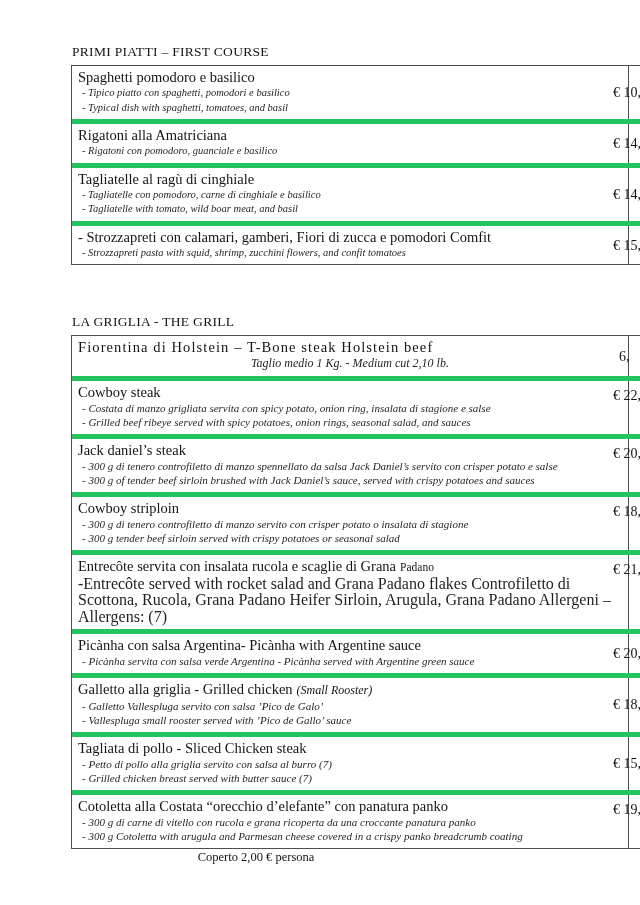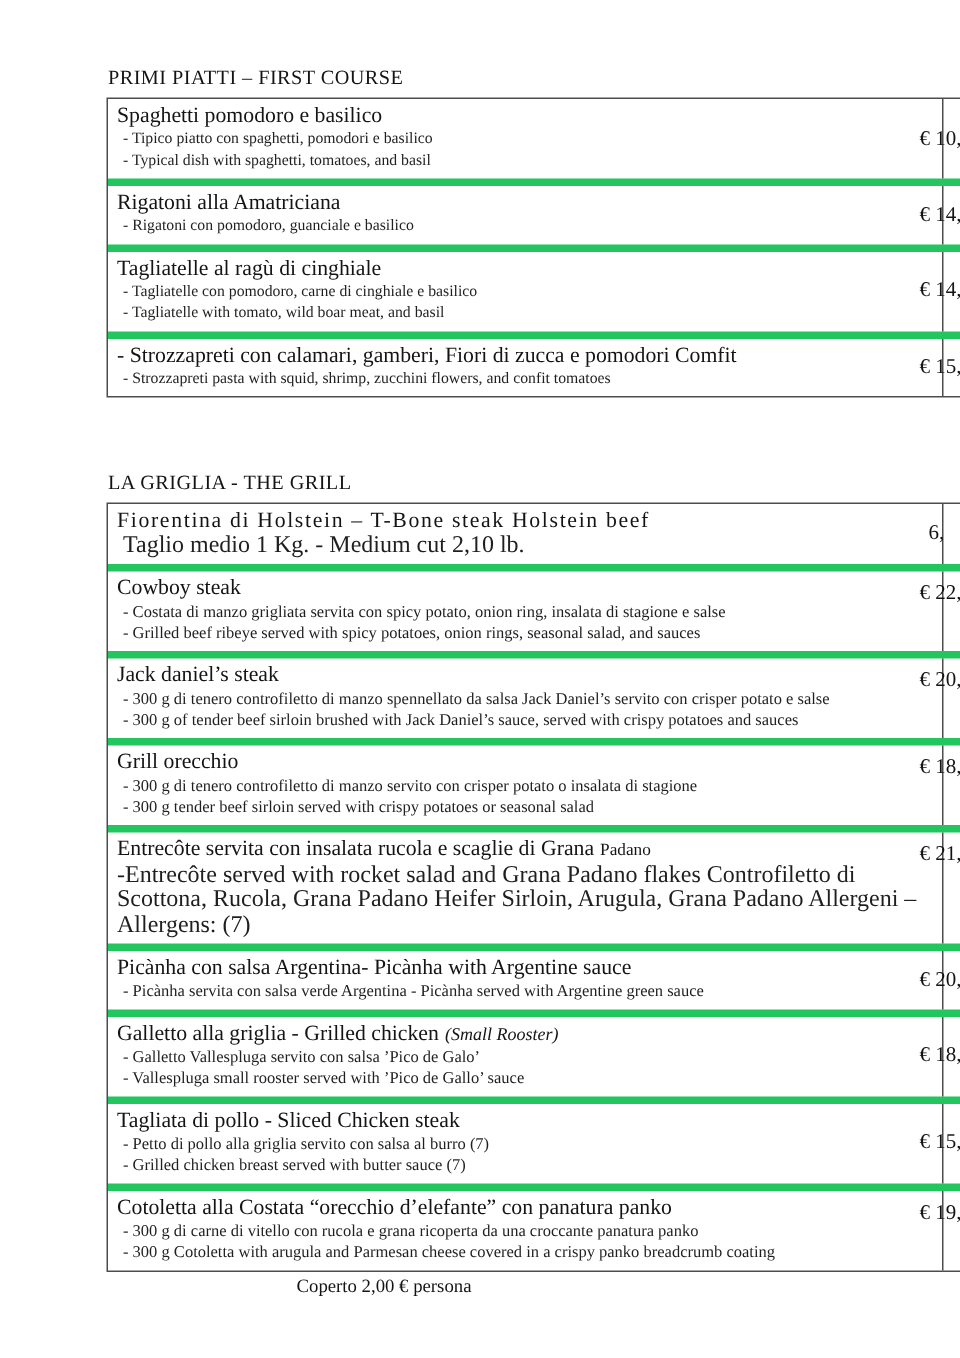--- a/index.html
+++ b/index.html
@@ -60,34 +60,35 @@
   .dish-name {
     font-size: 14.5px;
     line-height: 18px;
     color: #141414;
   }
   .dish-name.spaced { letter-spacing: 1.1px; }
   .name-note.small { font-size: 11.5px; margin-left: 4px; letter-spacing: 0; }
   .name-note.small-italic { font-size: 12px; font-style: italic; margin-left: 4px; letter-spacing: 0; }
   .desc {
     font-size: 11px;
+    font-style: italic;
     line-height: 14.5px;
     color: #1f1f1f;
     padding-left: 9px;
     text-indent: -5px;
   }
   .menu-section.first .desc { font-size: 10.5px; }
   .desc.regular {
     font-style: normal;
     font-size: 16px;
     line-height: 16.5px;
     padding-left: 0;
     text-indent: 0;
   }
-  .desc.italic-large { font-size: 16px; line-height: 15.5px; }
+  .desc.italic-large { font-size: 12px; line-height: 15.5px; text-align: center; }
   .price { font-size: 14px; color: #141414; }
   .price .cents {
     font-size: 9px;
     vertical-align: 4.5px;
     text-decoration: underline;
     margin-left: 40px;
   }
   .price .unit {
     font-size: 9px;
     vertical-align: 3px;
@@ -202,21 +203,21 @@
                 <div class="desc">- 300 g of tender beef sirloin brushed with Jack Daniel’s sauce, served with crispy potatoes and sauces</div>
               </div>
     <div class="cell-price top">
       <span class="price"><span class="cur">€ </span><span class="amt">20,</span><span class="cents">00</span><span class="unit"></span></span>
     </div>
   </div>
 
   <div class="menu-row">
     <div class="cell-main">
       <div class="dish-name">
-        <span class="name-text">Grill orecchio</span><span class="name-note"></span>
+        <span class="name-text">Cowboy striploin</span><span class="name-note"></span>
       </div>
     <div class="desc">- 300 g di tenero controfiletto di manzo servito con crisper potato o insalata di stagione</div>
                 <div class="desc">- 300 g tender beef sirloin served with crispy potatoes or seasonal salad</div>
               </div>
     <div class="cell-price top">
       <span class="price"><span class="cur">€ </span><span class="amt">18,</span><span class="cents">00</span><span class="unit"></span></span>
     </div>
   </div>
 
   <div class="menu-row">

